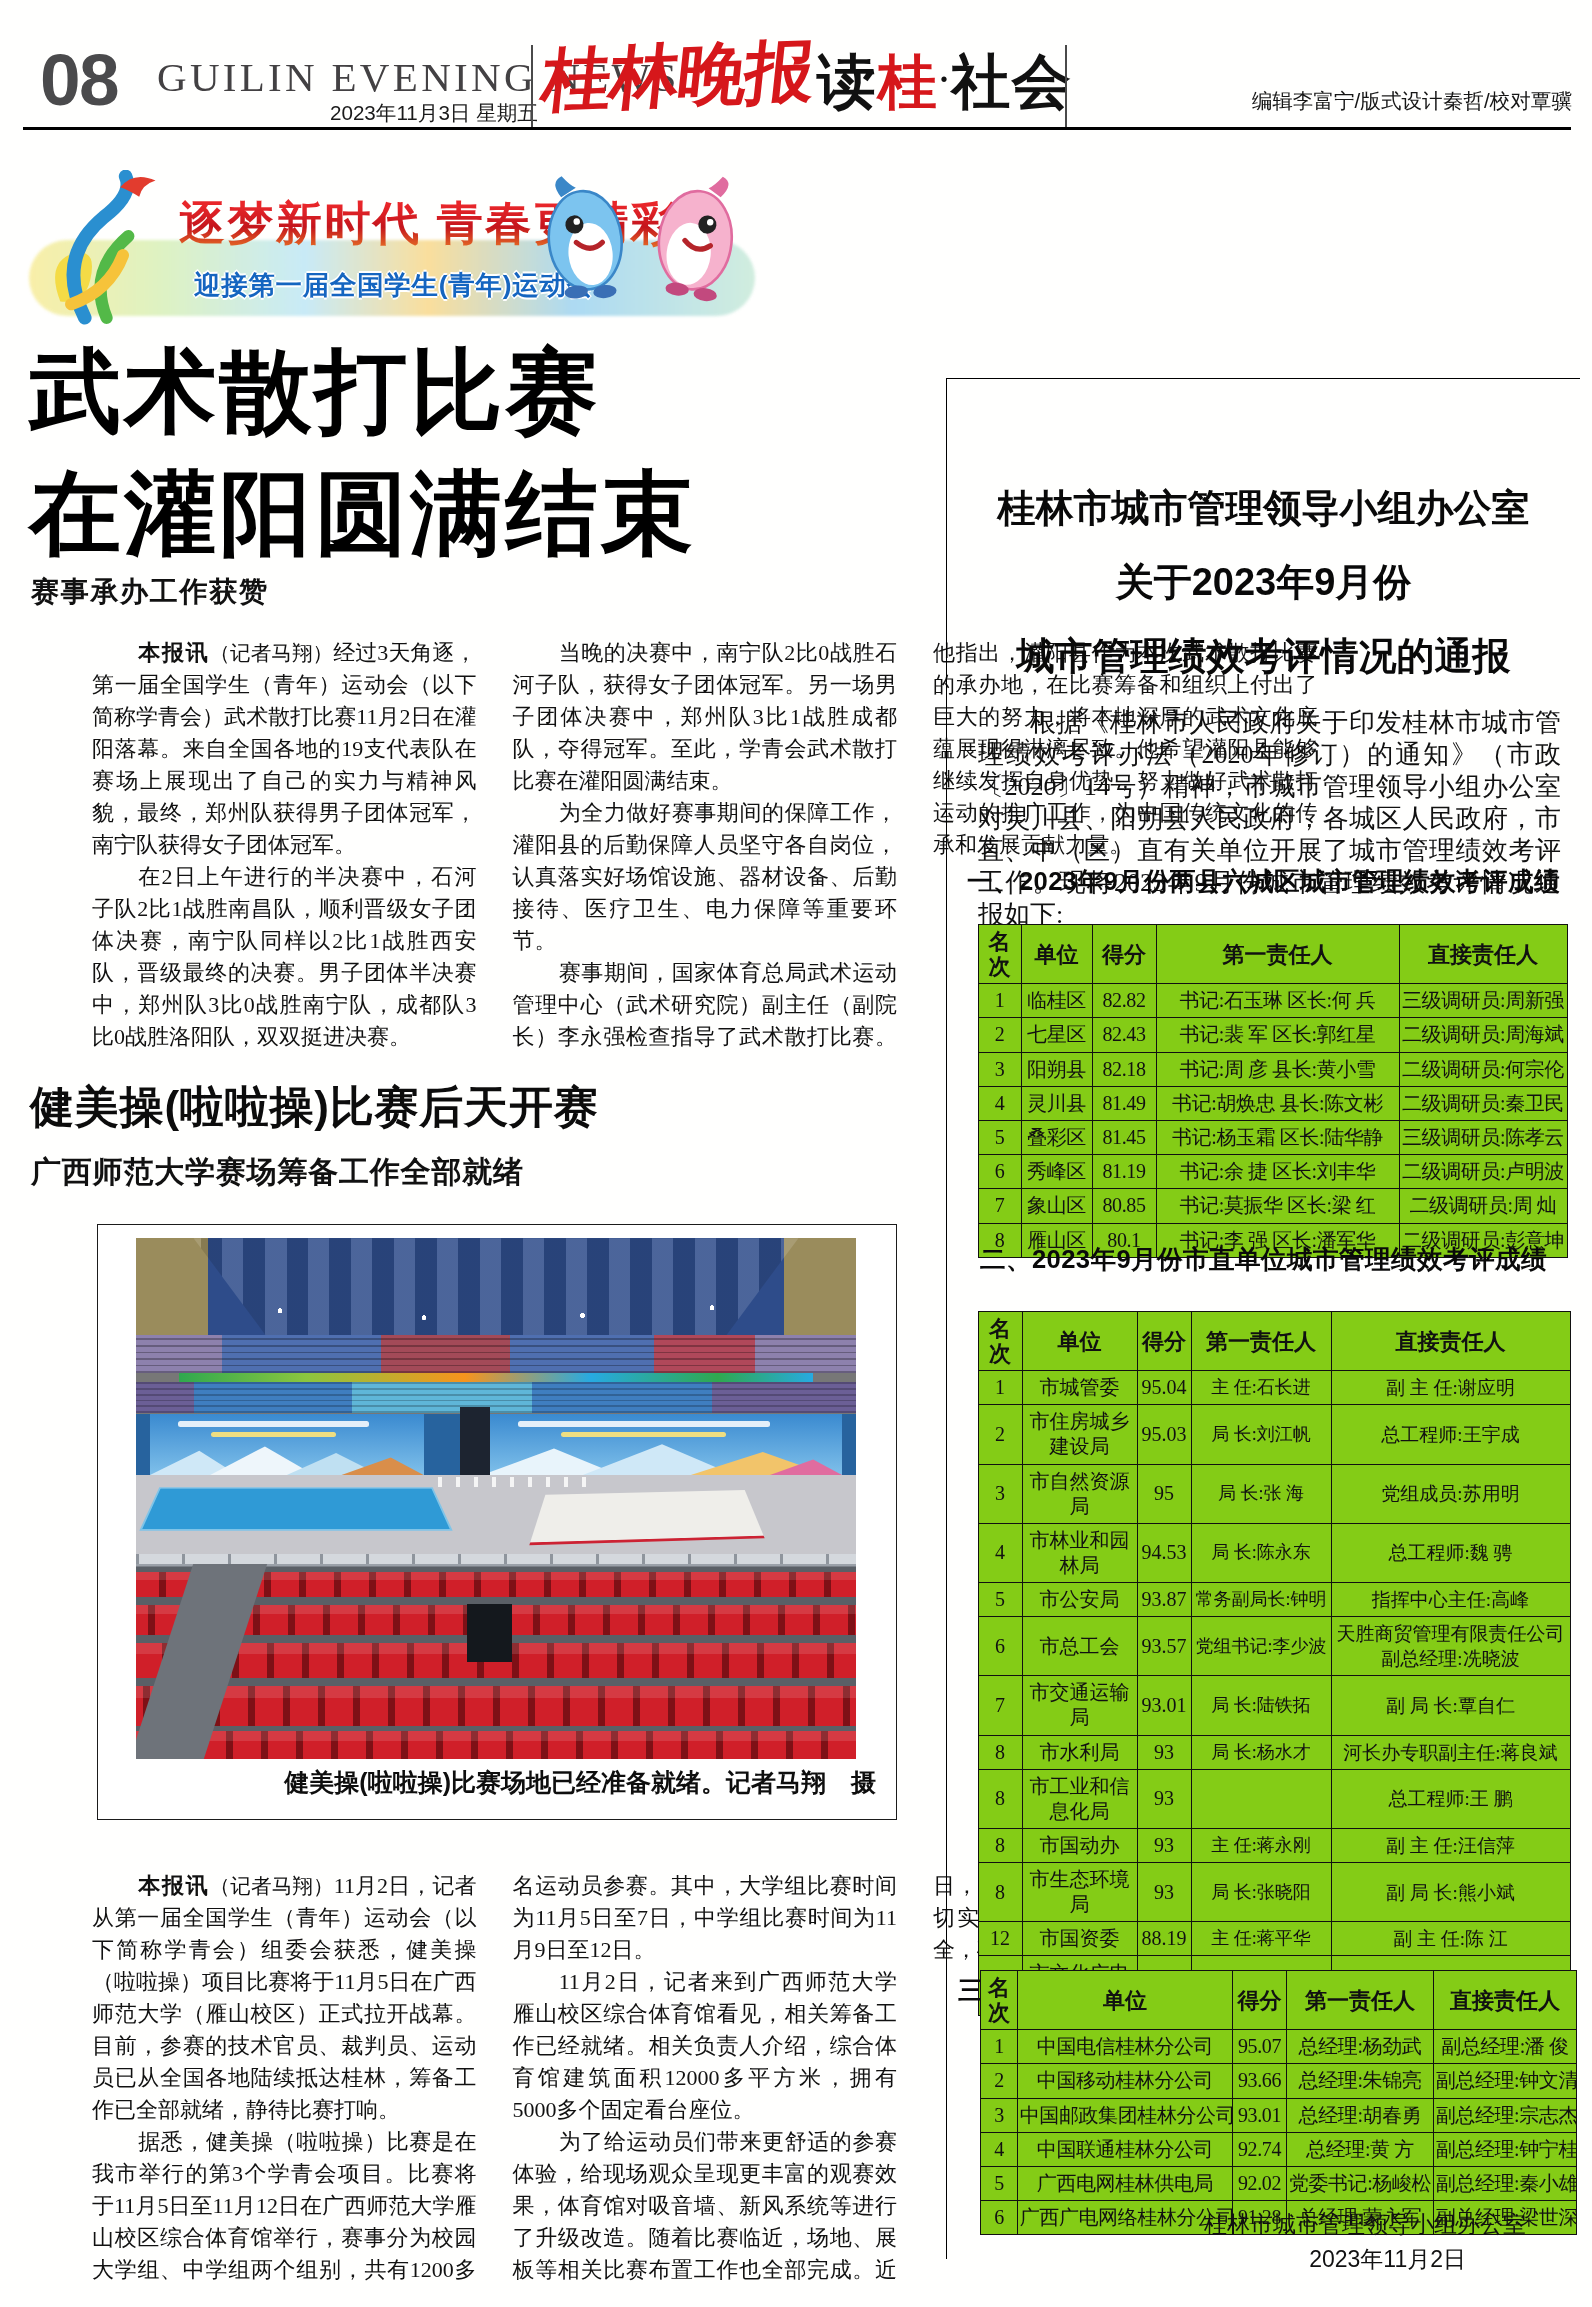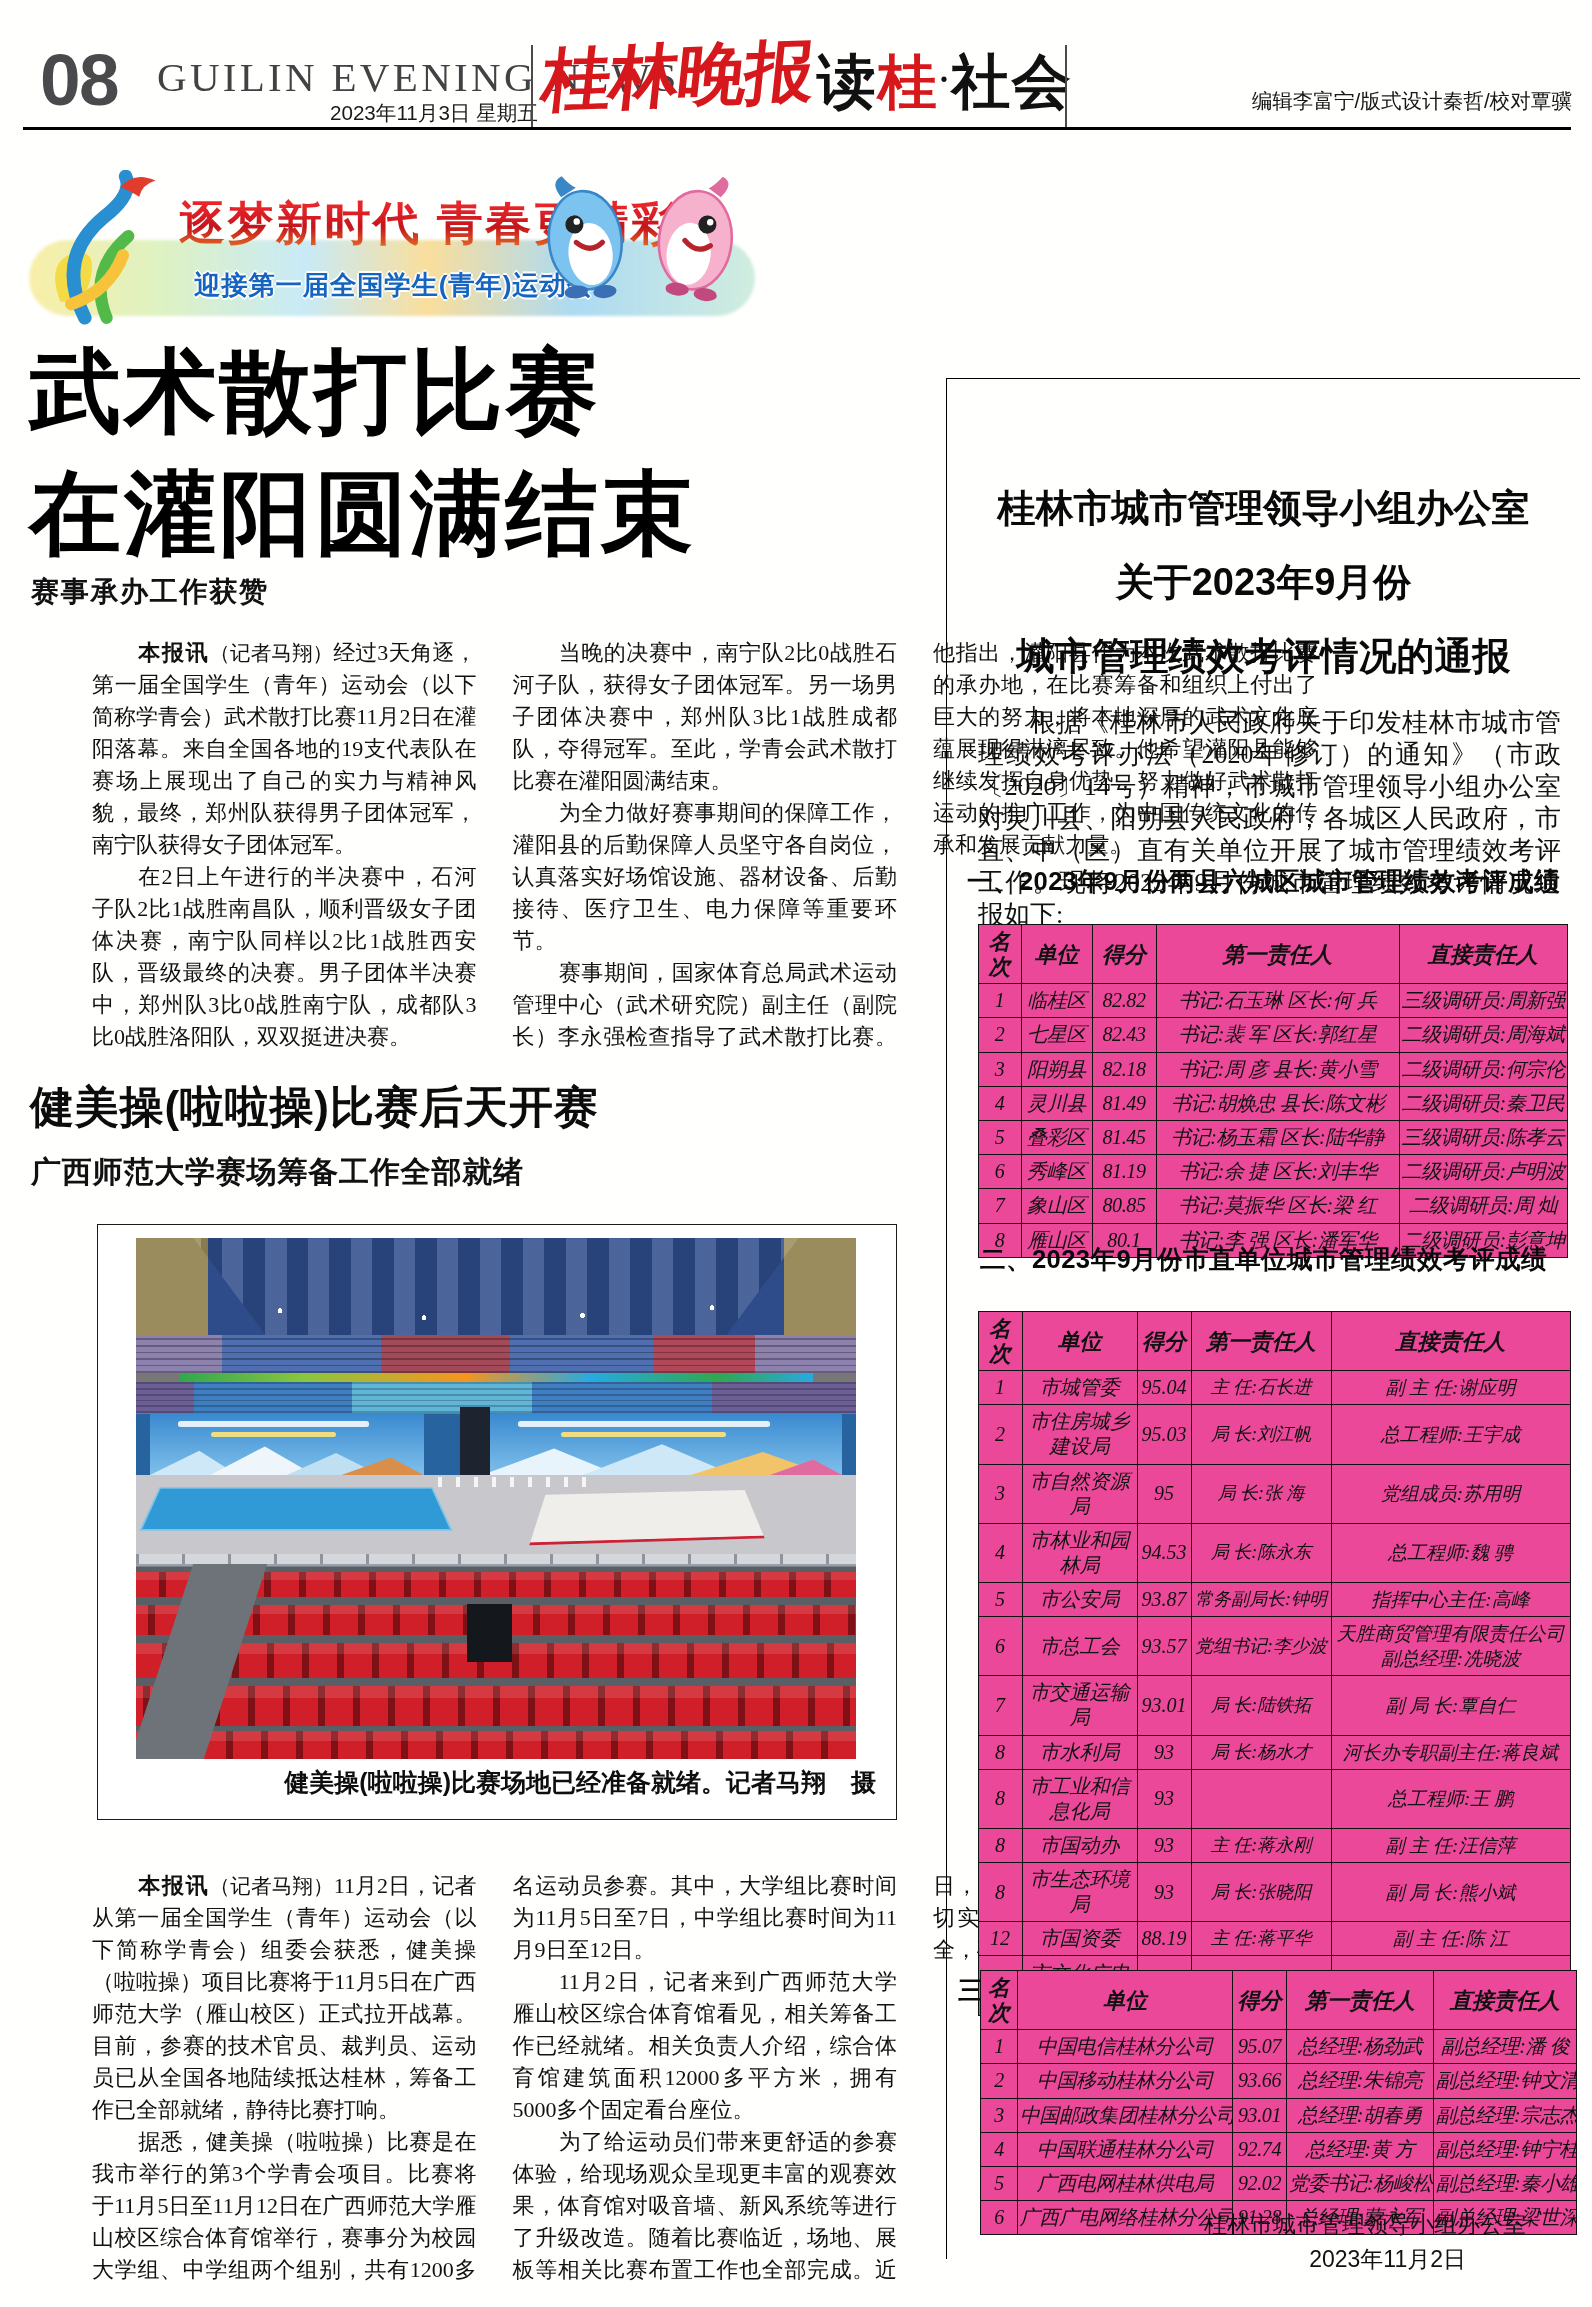--- a/index.html
+++ b/index.html
@@ -112,21 +112,21 @@
   
   .notice{left:946px;top:378px;width:634px;height:1881px;border-left:1.7px solid #000;
       border-top:1.7px solid #000;box-sizing:border-box;}
   .n-title{position:absolute;left:0;top:92px;width:100%;text-align:center;
       font-family:"Liberation Sans",sans-serif;font-weight:900;font-size:38px;line-height:74px;color:#090909;}
   .n-intro{position:absolute;left:31px;top:328px;width:583px;font-size:26px;line-height:32px;
       text-align:justify;text-indent:2em;font-family:Liberation Serif, serif;}
   .n-sec{position:absolute;left:0;width:100%;text-align:center;
       font-family:"Liberation Sans",sans-serif;font-weight:800;font-size:25.6px;color:#0a0a0a;letter-spacing:0.4px;}
   .sec1{top:485px;} .sec2{top:863px;} .sec3{top:1594px;}
-  table.rank{position:absolute;border-collapse:collapse;table-layout:fixed;background:#ec4899;font-style:italic;}
+  table.rank{position:absolute;border-collapse:collapse;table-layout:fixed;background:#84cc16;}
   table.rank th{font-family:"Liberation Sans",sans-serif;font-weight:700;font-size:22px;}
   table.rank td{font-size:20px;}
   table.rank th,table.rank td{border:1.7px solid #111;text-align:center;vertical-align:middle;
       padding:4.1px 1.7px;line-height:25px;overflow:hidden;}
   .t1{left:30.5px;top:545px;width:590px;}
   .t1 td{white-space:nowrap;font-size:19px;letter-spacing:-0.4px;}
   .t2{left:30.5px;top:932px;width:592px;}
   .t2 td{padding:5.8px 1.7px;}
   .t2 td:nth-child(1),.t2 td:nth-child(3){white-space:nowrap;}
   .t2 td:nth-child(4){font-size:18px;}

